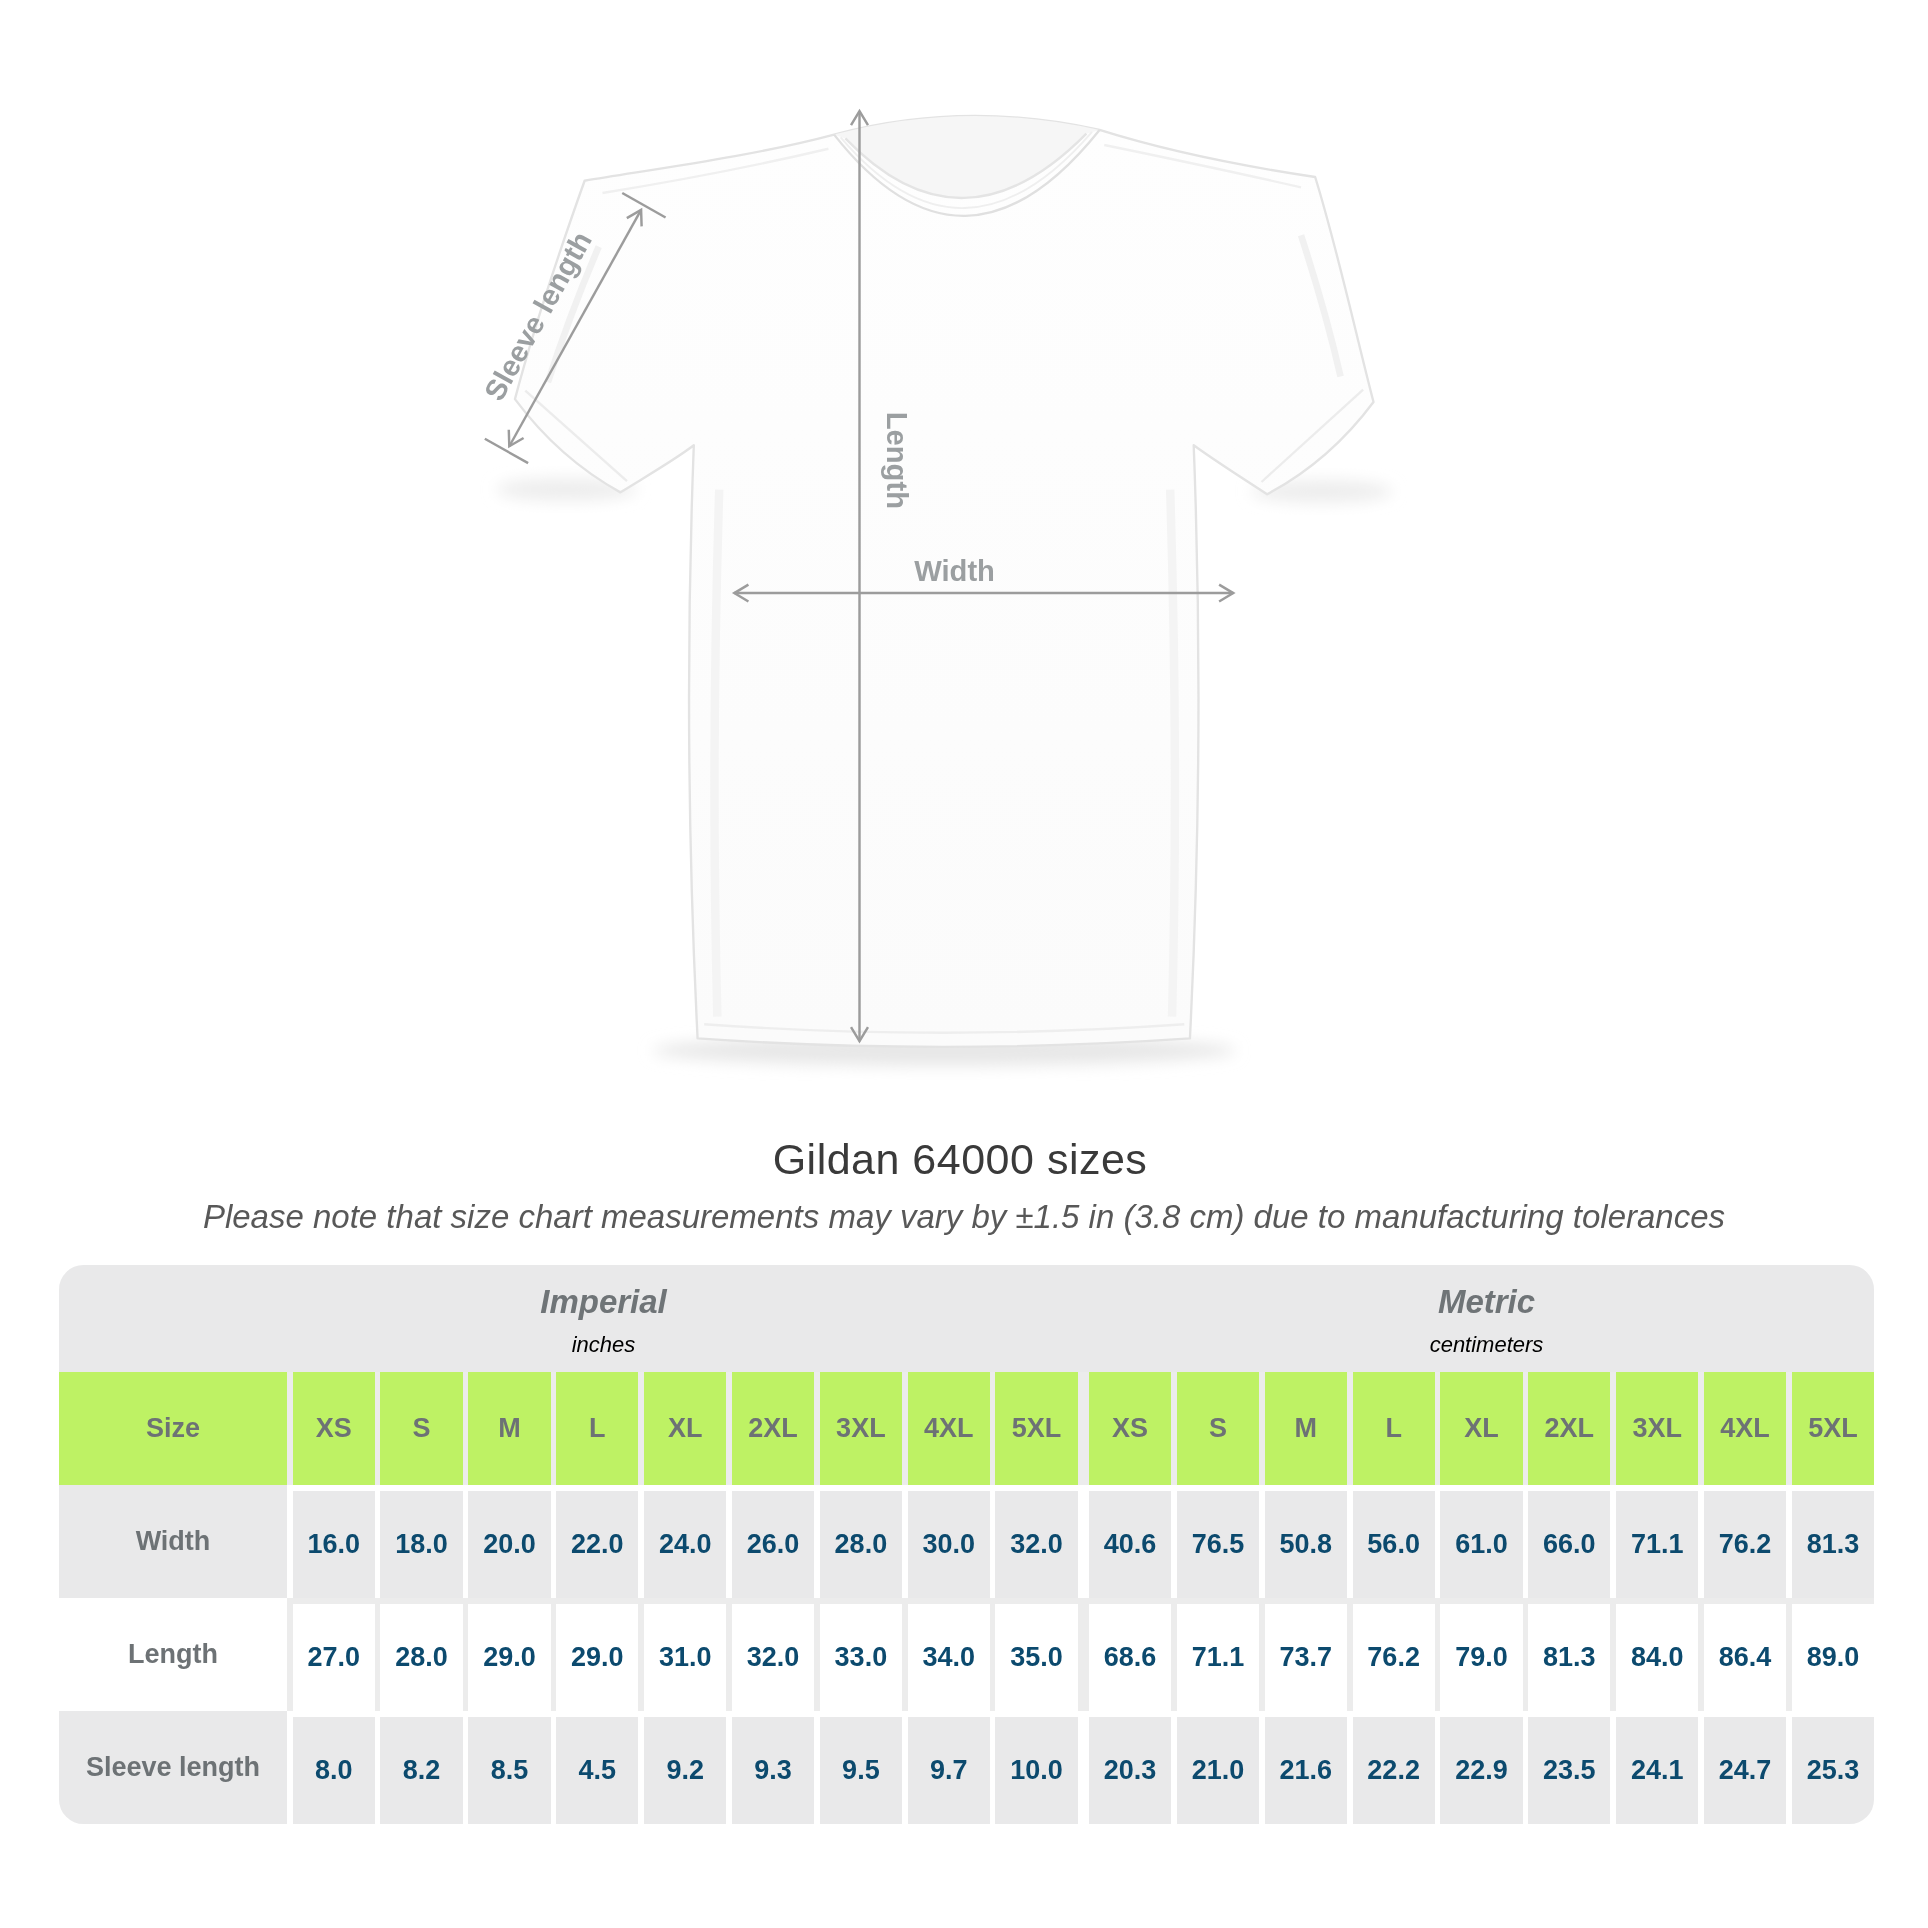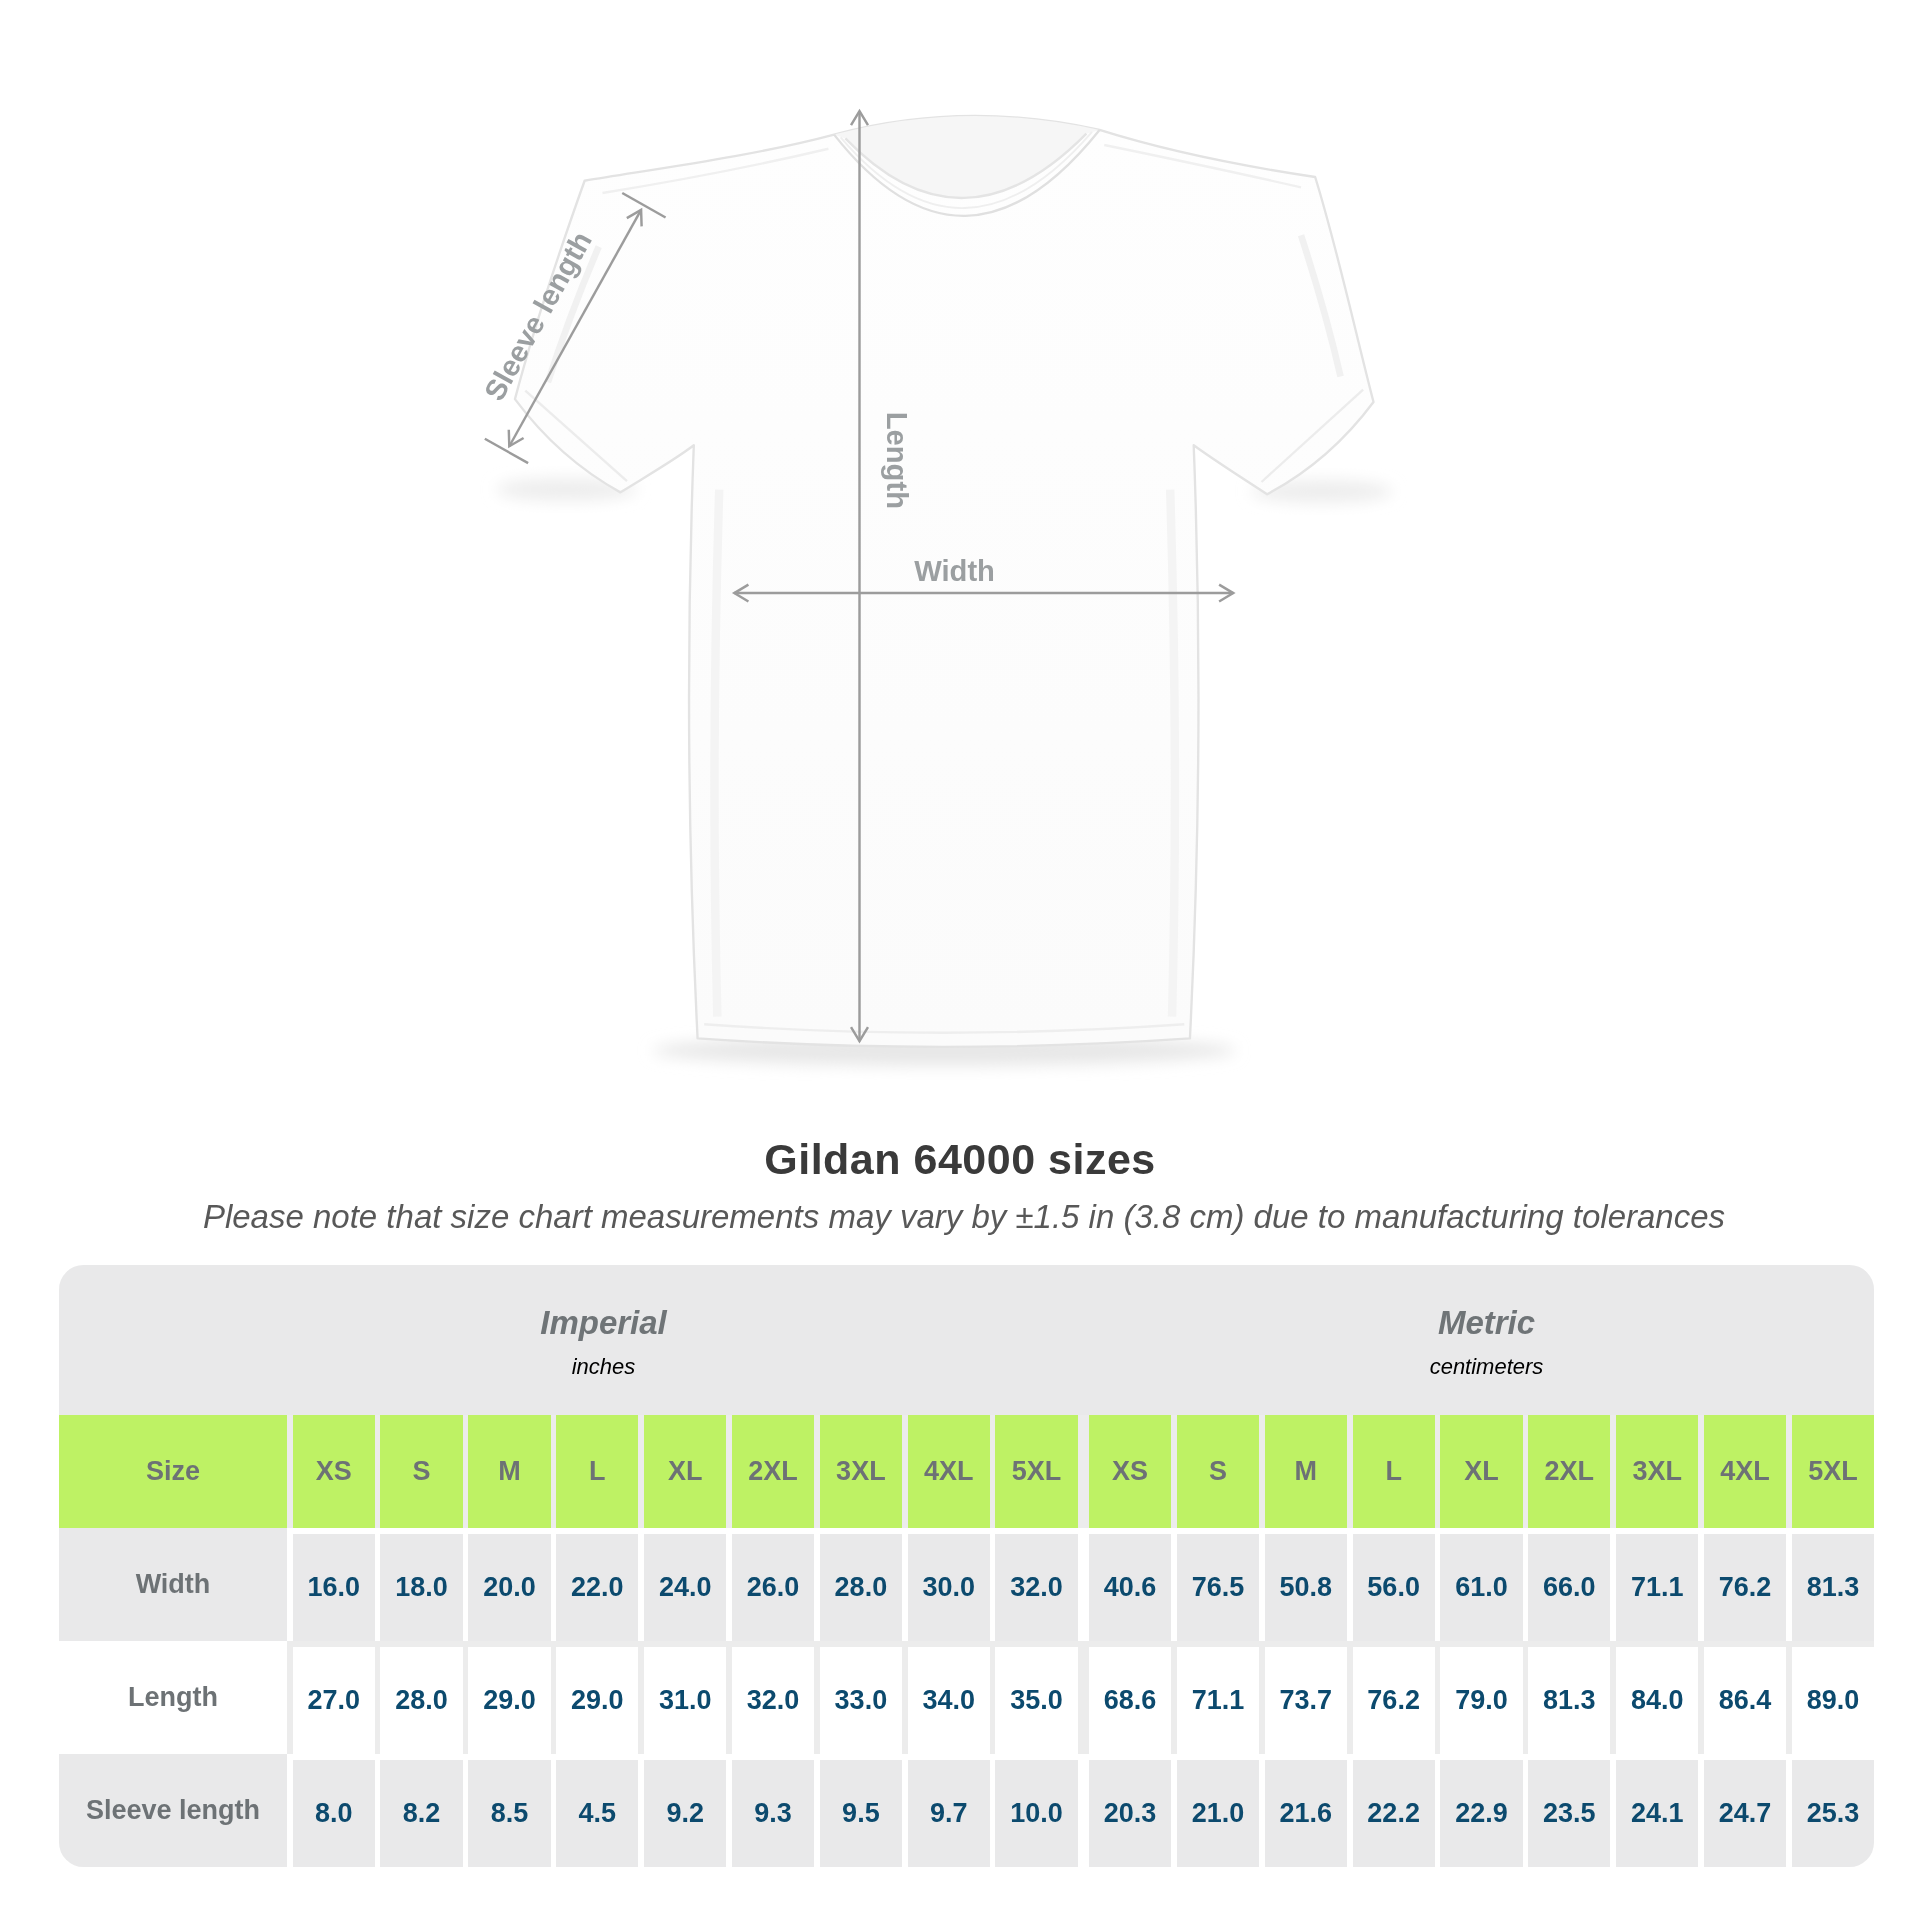--- a/index.html
+++ b/index.html
@@ -6,30 +6,30 @@
   body{
     width:1928px;height:1928px;position:relative;overflow:hidden;
     background:#ffffff;font-family:"Liberation Sans",sans-serif;
   }
   .stage{position:absolute;inset:0;}
   svg{display:block;}
 
   
   #title{
     position:absolute;left:0;right:8px;top:1135px;text-align:center;
-    font-size:43px;font-weight:bold;color:#3a3a3a;letter-spacing:0.5px;
+    font-size:43px;font-weight:normal;color:#3a3a3a;letter-spacing:0.5px;
   }
   #subtitle{
     position:absolute;left:0;right:0;top:1198px;text-align:center;
     font-size:33px;font-style:italic;color:#585858;
   }
 
   
   #sizetable{position:absolute;left:59px;top:1265px;width:1815px;}
-  .band{position:relative;height:150px;background:#e9e9ea;border-radius:24.5px 24.5px 0 0;}
+  .band{position:relative;height:107px;background:#e9e9ea;border-radius:24.5px 24.5px 0 0;}
   .sec{
     position:absolute;top:0;height:100%;box-sizing:border-box;
     display:flex;flex-direction:column;align-items:center;justify-content:center;gap:11.3px;
     padding-top:3.8px;
   }
   .sec.imp{left:0;width:1023px;padding-left:66px;}
   .sec.met{left:1056px;width:781px;padding-right:38px;}
   .sec-name{font-size:33px;font-weight:bold;font-style:italic;color:#6f7477;}
   .sec-unit{font-size:22px;font-style:italic;color:#000000;}
 

